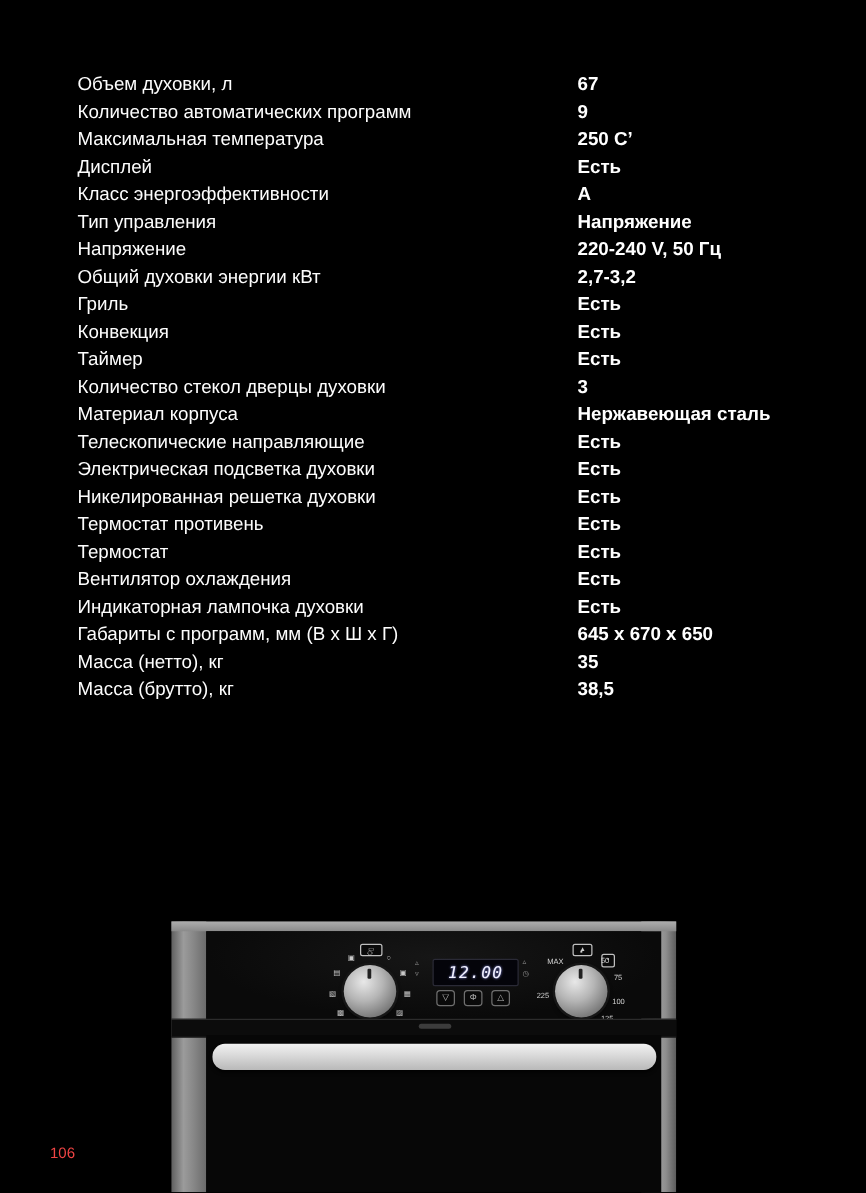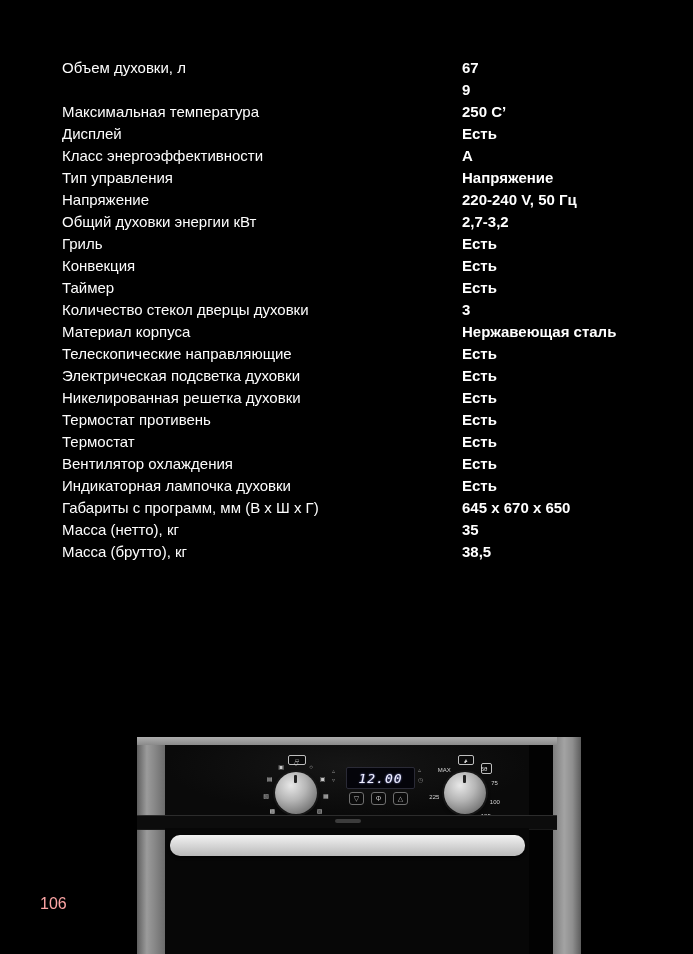--- a/index.html
+++ b/index.html
@@ -6,24 +6,24 @@
   .page{position:relative;width:693px;height:954px;background:#000;overflow:hidden;
         font-family:"Liberation Sans","DejaVu Sans",sans-serif;color:#fff;}
 
   
   .spec-table{position:absolute;left:62px;top:57px;width:600px;}
   .spec-row{position:relative;height:22px;line-height:22px;font-size:15px;white-space:nowrap;}
   .spec-label{color:#fdfdfd;font-weight:400;}
   .spec-value{position:absolute;left:400px;top:0;font-weight:700;color:#fff;}
 
   
-  .page-number{position:absolute;left:40px;top:895px;font-size:16px;color:#fca5a5;}
+  .page-number{position:absolute;left:40px;top:915px;font-size:12px;color:#ef4444;}
 
   
-  .oven{position:absolute;left:137px;top:737px;width:404px;height:217px;overflow:hidden;background:#020202;padding-left:40px;}
+  .oven{position:absolute;left:137px;top:737px;width:404px;height:217px;overflow:hidden;background:#020202;}
   .oven-frame-left,.oven-frame-right{position:absolute;top:0;bottom:0;width:28px;
       background:linear-gradient(90deg,#5f5f5f 0%,#9b9b9b 35%,#8a8a8a 60%,#6b6b6b 100%);}
   .oven-frame-left{left:0;}
   .oven-frame-right{right:0;background:linear-gradient(90deg,#7d7d7d 0%,#a3a3a3 40%,#8e8e8e 70%,#5c5c5c 100%);}
   .oven-top-strip{position:absolute;left:0;top:0;width:420px;height:8px;
       background:linear-gradient(180deg,#aeaeae,#8a8a8a);}
   .control-panel{position:absolute;left:28px;top:8px;width:364px;height:70px;
       background:radial-gradient(ellipse at 50% 30%,#161616 0%,#0a0a0a 70%);}
   .separator{position:absolute;left:0;top:78px;width:420px;height:13px;background:#0c0c0c;
       border-top:1px solid #2c2c2c;border-bottom:1px solid #191919;}
@@ -56,21 +56,21 @@
   .panel-icon.temp-sym{left:293px;top:10px;width:14px;height:8px;border-radius:2px;font-size:5px;line-height:8px;}
   .panel-icon.lock-sym{left:316px;top:18px;width:9px;height:9px;border-radius:2px;font-size:5px;line-height:9px;}
 </style>
 </head>
 <body>
 
 <div class="page">
 
   <div class="spec-table">
       <div class="spec-row"><span class="spec-label">Объем духовки, л</span><span class="spec-value">67</span></div>
-      <div class="spec-row"><span class="spec-value">9</span></div>
+      <div class="spec-row"><span class="spec-label">Количество автоматических программ</span><span class="spec-value">9</span></div>
       <div class="spec-row"><span class="spec-label">Максимальная температура</span><span class="spec-value">250 C’</span></div>
       <div class="spec-row"><span class="spec-label">Дисплей</span><span class="spec-value">Есть</span></div>
       <div class="spec-row"><span class="spec-label">Класс энергоэффективности</span><span class="spec-value">A</span></div>
       <div class="spec-row"><span class="spec-label">Тип управления</span><span class="spec-value">Напряжение</span></div>
       <div class="spec-row"><span class="spec-label">Напряжение</span><span class="spec-value">220-240 V, 50 Гц</span></div>
       <div class="spec-row"><span class="spec-label">Общий духовки энергии кВт</span><span class="spec-value">2,7-3,2</span></div>
       <div class="spec-row"><span class="spec-label">Гриль</span><span class="spec-value">Есть</span></div>
       <div class="spec-row"><span class="spec-label">Конвекция</span><span class="spec-value">Есть</span></div>
       <div class="spec-row"><span class="spec-label">Таймер</span><span class="spec-value">Есть</span></div>
       <div class="spec-row"><span class="spec-label">Количество стекол дверцы духовки</span><span class="spec-value">3</span></div>

